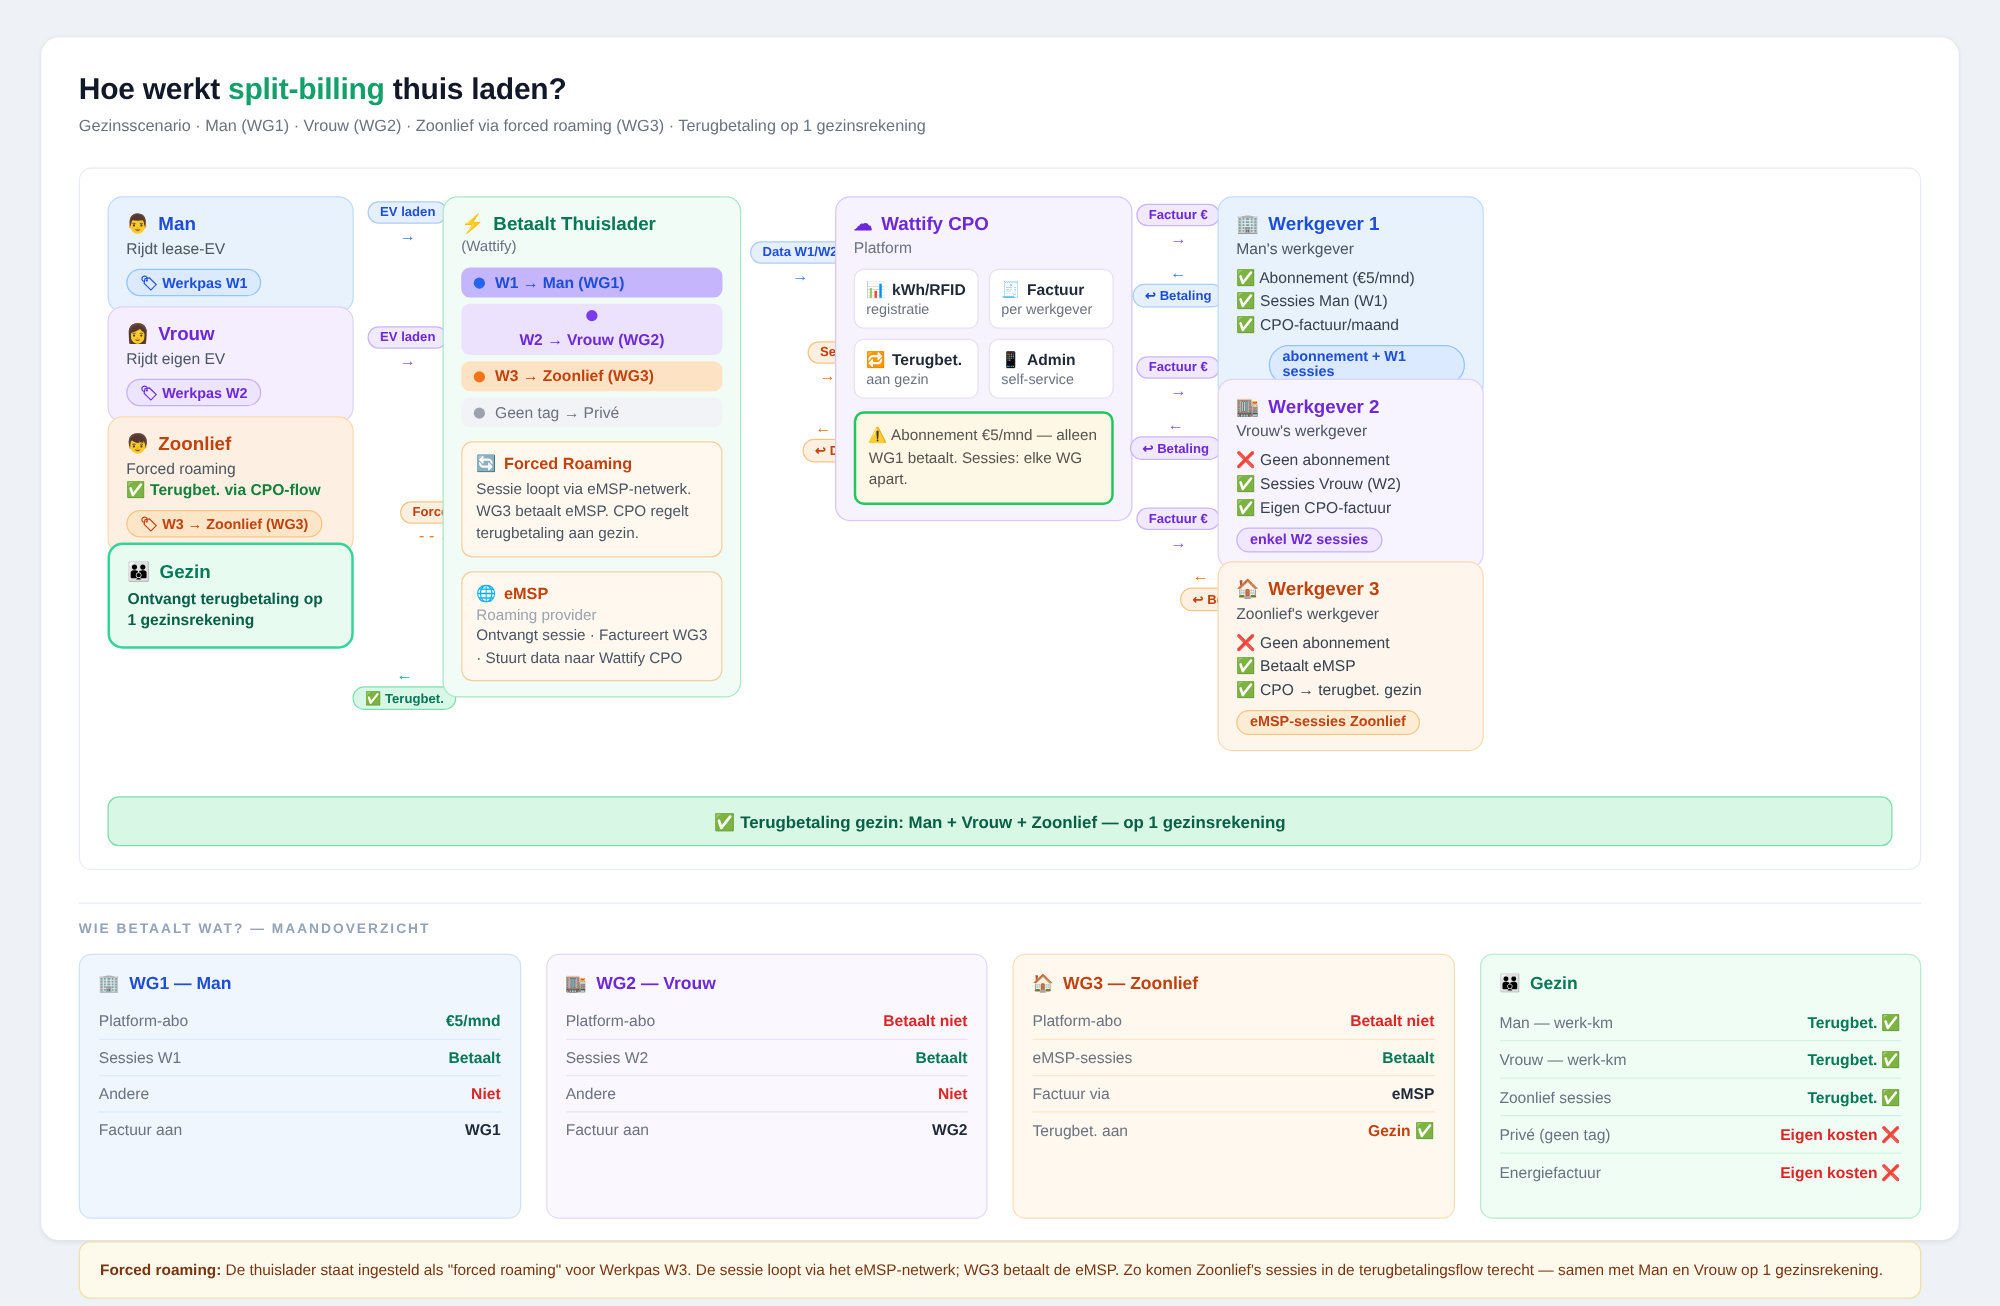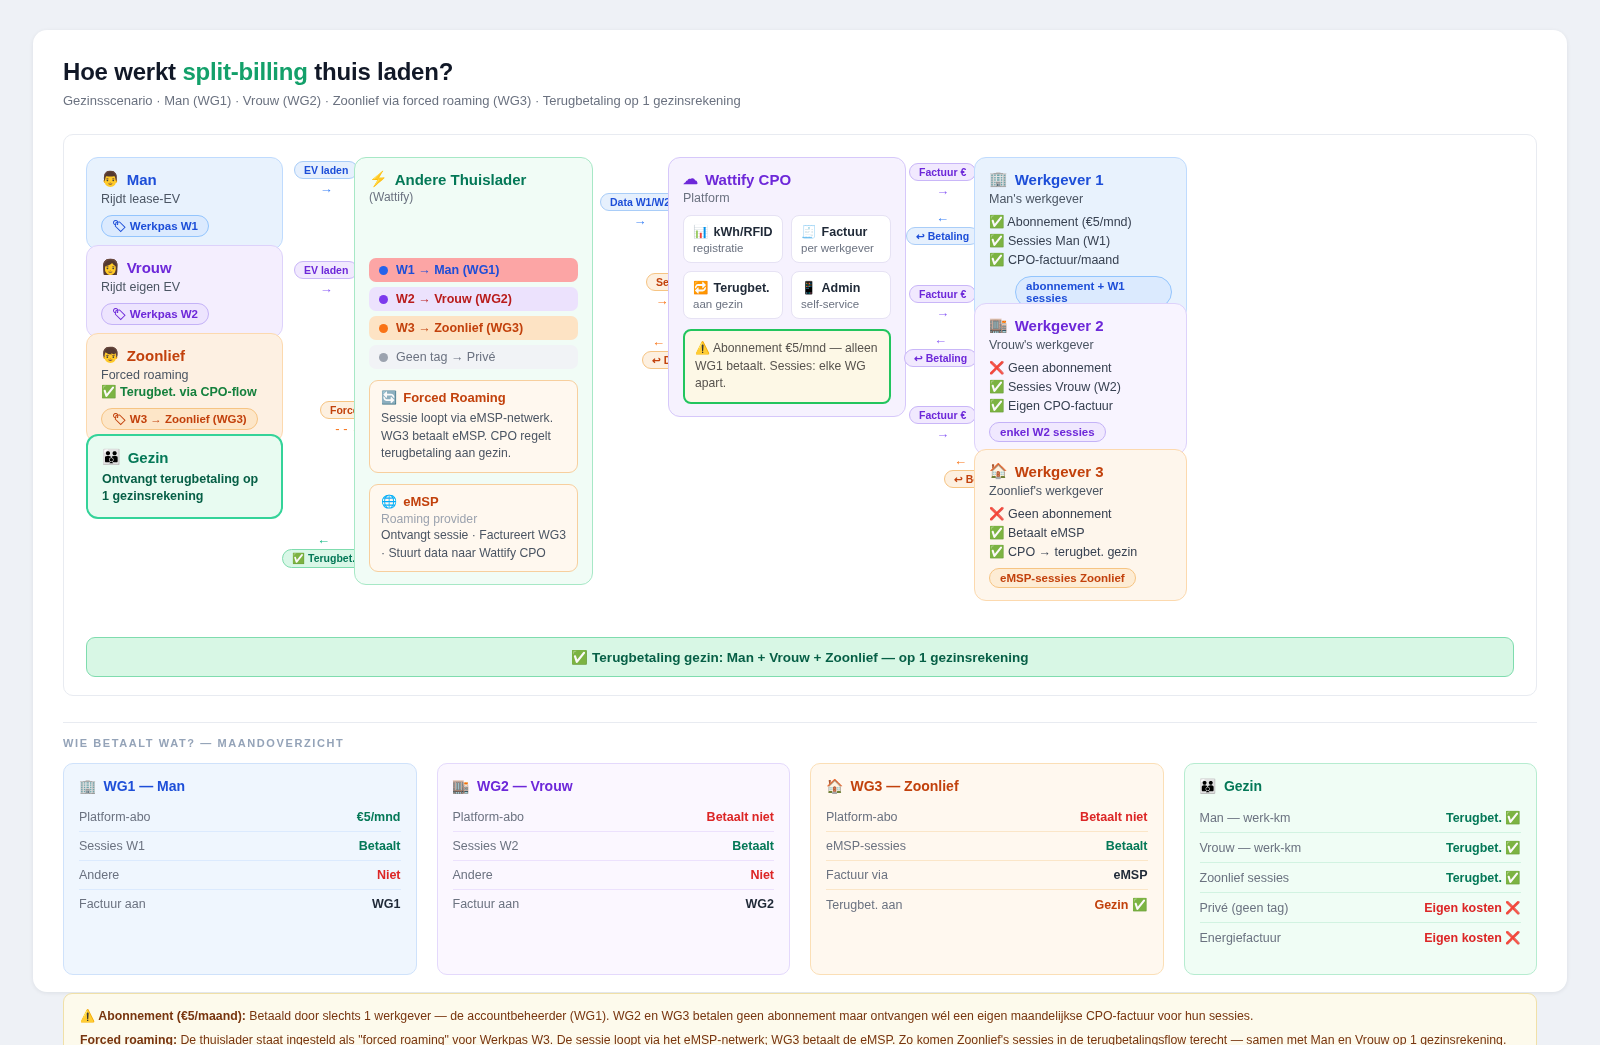--- a/index.html
+++ b/index.html
@@ -61,22 +61,22 @@
   #c-gezin .strong { font-size:12.5px; font-weight:bold; color:#065f46; margin-top:5px; line-height:1.35; }
 
   
   #c-lader { left:290px; top:22px; width:239px; background:#f1fcf6; border:1px solid #a7e8c6; }
   #c-lader .ttl { color:#047857; font-size:15px; }
   #c-lader .sub { color:#6b7280; font-size:12px; margin-top:2px; }
   .taglist { margin-top:10px; display:flex; flex-direction:column; gap:5px; }
   .tagrow { display:flex; align-items:center; gap:8px; font-size:12.5px; font-weight:bold;
             padding:5px 10px; border-radius:7px; }
   .dot { width:9px; height:9px; border-radius:50%; flex:none; }
-  .t-w1 { background:#fca5a5; color:#1d4ed8;margin-top:44px; } .t-w1 .dot { background:#2563eb; }
-  .t-w2 { background:#ece2fd; color:#b91c1c; } .t-w2 .dot { background:#7c3aed; }
+  .t-w1 { background:#c4b5fd; color:#1d4ed8; } .t-w1 .dot { background:#2563eb; }
+  .t-w2 { background:#ece2fd; color:#6d28d9;flex-direction:column; } .t-w2 .dot { background:#7c3aed; }
   .t-w3 { background:#fde3c4; color:#c2410c; } .t-w3 .dot { background:#f97316; }
   .t-w0 { background:#f1f3f6; color:#6b7280; font-weight:normal; } .t-w0 .dot { background:#9ca3af; }
 
   .subbox { margin-top:11px; border:1px solid #f7cf9e; background:#fff8ef; border-radius:9px; padding:9px 11px; }
   .subbox .sbt { font-size:13px; font-weight:bold; color:#c2410c; display:flex; gap:6px; align-items:center; }
   .subbox .sbd { font-size:12.2px; color:#4b5563; margin-top:5px; line-height:1.45; }
   .subbox .sbm { font-size:12.2px; color:#9ca3af; margin-top:3px; }
 
   
   #c-cpo { left:604px; top:22px; width:238px; background:#f6f2fe; border:1px solid #d6c8fa; }
@@ -204,21 +204,21 @@
       <span class="arr a-orange">- -  →</span>
     </div>
     <div class="conn" style="left:218px; top:398px;">
       <span class="arr a-green">←</span>
       <span class="lbl l-green">✅ Terugbet.</span>
     </div>
 
     <div class="card" id="c-lader">
       <div class="ttl">
         <span>⚡</span>
-        <span>Andere Thuislader</span>
+        <span>Betaalt Thuislader</span>
       </div>
       <div class="sub">(Wattify)</div>
       <div class="taglist">
         <div class="tagrow t-w1">
           <span class="dot"></span>
           <span>W1 → Man (WG1)</span>
         </div>
         <div class="tagrow t-w2">
           <span class="dot"></span>
           <span>W2 → Vrouw (WG2)</span>
@@ -468,17 +468,16 @@
           <span class="v v-red">Eigen kosten ❌</span>
         </div>
       <div class="row">
           <span class="k">Energiefactuur</span>
           <span class="v v-red">Eigen kosten ❌</span>
         </div>
     </div>
   </div>
 
   <div class="notes">
-    <p><b>⚠️ Abonnement (€5/maand):</b><span> Betaald door slechts 1 werkgever — de accountbeheerder (WG1). WG2 en WG3 betalen geen abonnement maar ontvangen wél een eigen maandelijkse CPO-factuur voor hun sessies.</span></p>
     <p><b>Forced roaming:</b><span> De thuislader staat ingesteld als "forced roaming" voor Werkpas W3. De sessie loopt via het eMSP-netwerk; WG3 betaalt de eMSP. Zo komen Zoonlief's sessies in de terugbetalingsflow terecht — samen met Man en Vrouw op 1 gezinsrekening.</span></p>
   </div>
 
 </div>
 
 </body></html>

